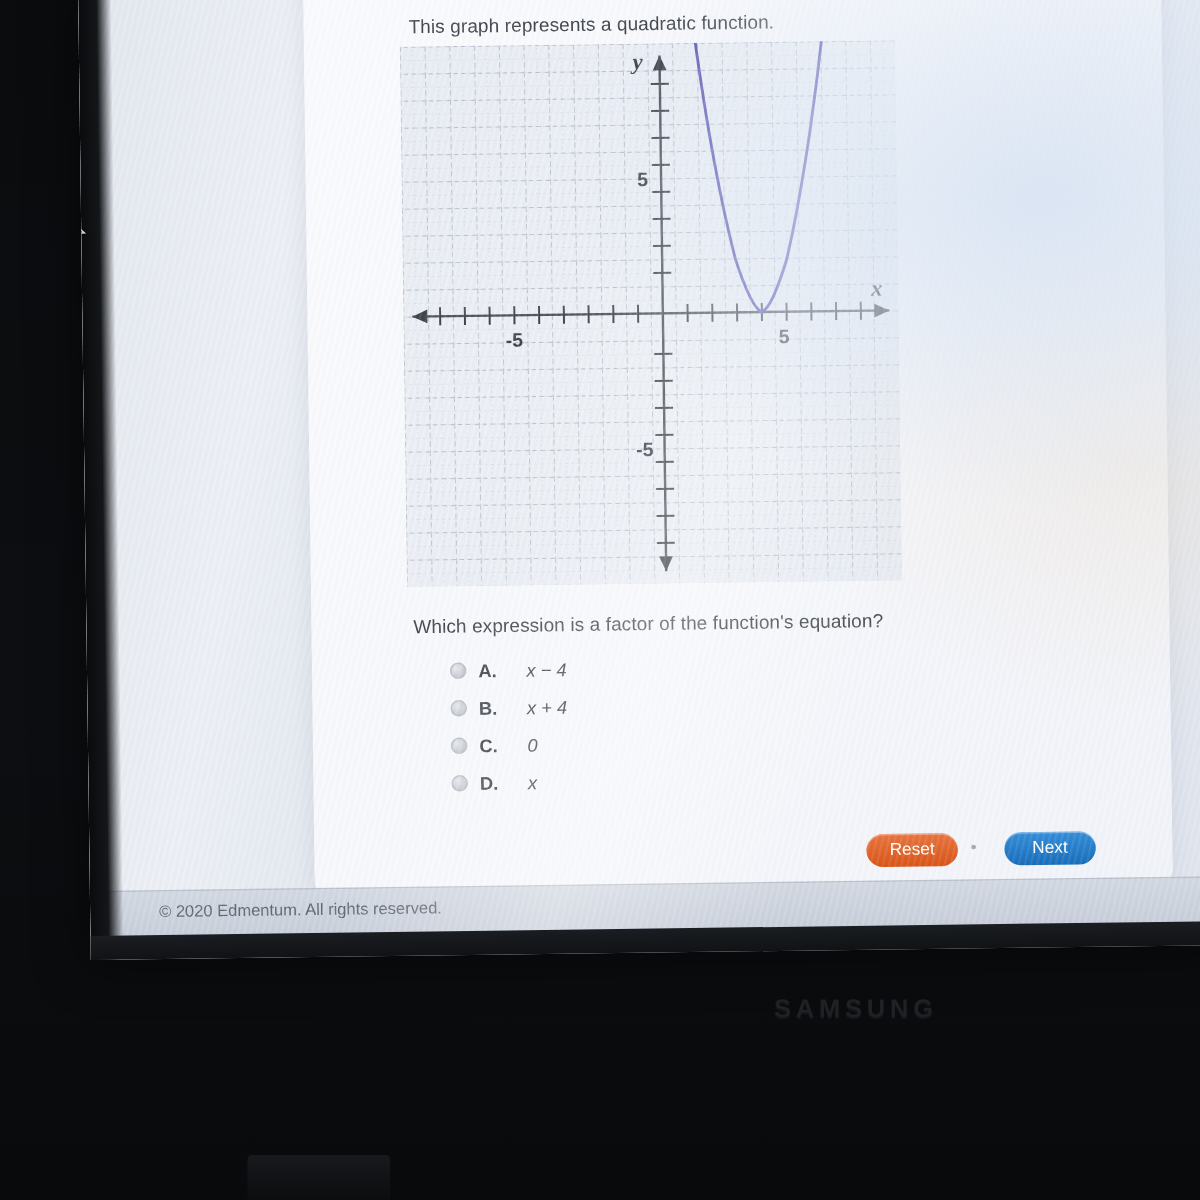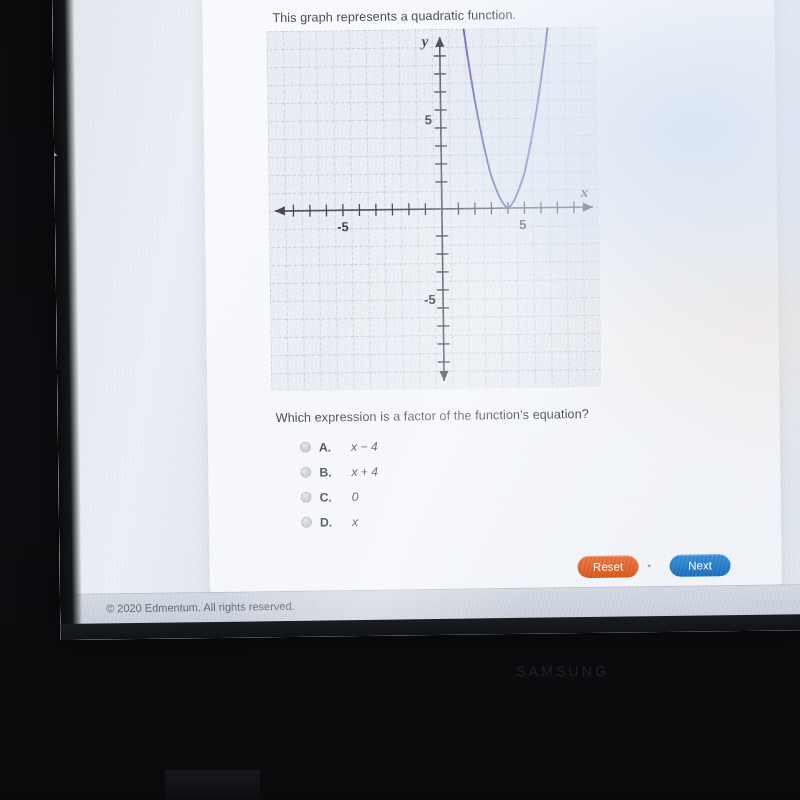--- a/index.html
+++ b/index.html
@@ -11,21 +11,21 @@
   }
 
   
   #laptop-bezel{
     position:absolute;inset:0;
     background:
       linear-gradient(180deg,#0b0c0e 0%,#0d0e11 60%,#090a0b 100%);
   }
   #bezel-brand{
     position:absolute;left:516px;top:663px;
-    font-size:14px;letter-spacing:3.2px;font-weight:400;
+    font-size:17px;letter-spacing:3.2px;font-weight:700;
     color:#1e2126;
     text-shadow:0 1px 0 rgba(255,255,255,.045);
     user-select:none;
   }
   #bezel-foot{
     position:absolute;left:165px;top:770px;width:95px;height:30px;
     background:linear-gradient(180deg,#17191d,#0c0d0f);
     border-radius:3px 3px 0 0;
   }
 

